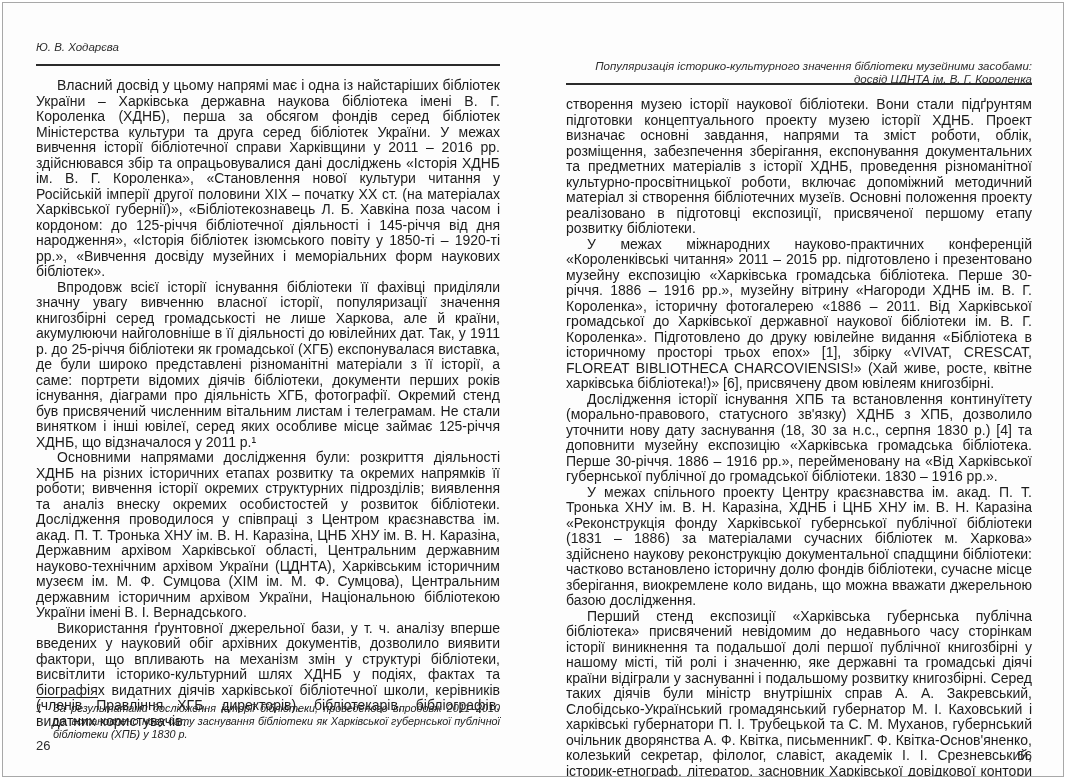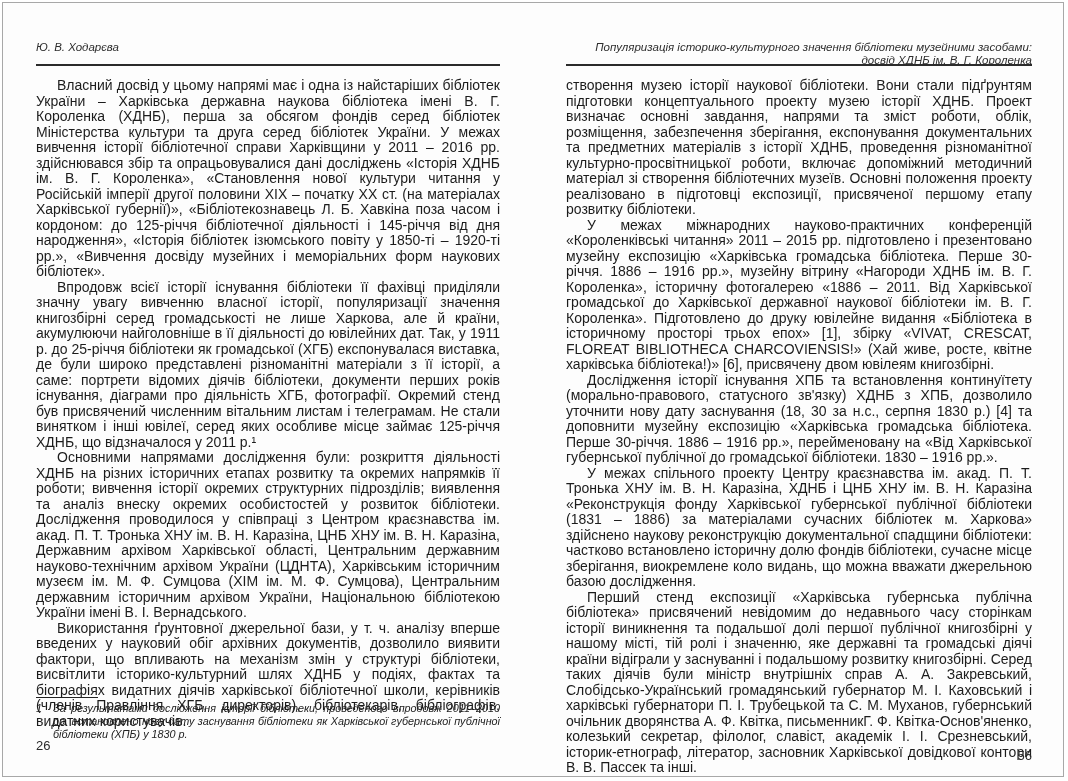--- a/index.html
+++ b/index.html
@@ -21,21 +21,21 @@
 
   .runhead {
     font-style: italic;
     font-size: 11.5px;
     line-height: 13px;
     color: #2e2e2e;
     height: 27px;
     padding-top: 4px;
     box-sizing: border-box;
   }
-  .runhead-right { text-align: right; }
+  .runhead-right { text-align: right; margin-top: 19px; }
   .head-rule { border: 0; border-top: 2px solid #2b2b2b; margin: 0; }
 
   .body { margin-top: 12px; }
   .body p {
     margin: 0;
     text-align: justify;
     text-indent: 21px;
     font-size: 14px;
     line-height: 15.5px;
   }
@@ -83,21 +83,21 @@
         <span class="fn-text">За результатами дослідження історії бібліотеки, проведеного впродовж 2011–2010 рр. встановлено нову дату заснування бібліотеки як Харківської губернської публічної бібліотеки (ХПБ) у 1830 р.</span>
       </div>
     </div>
 
     <div class="pagenum pagenum-left">26</div>
   </div>
 
   <div class="col col-right">
     <div class="runhead runhead-right">
       <div>Популяризація історико-культурного значення бібліотеки музейними засобами:</div>
-      <div>досвід ХДНБ ім. В. Г. Короленка</div>
+      <div>досвід ЦДНТА ім. В. Г. Короленка</div>
     </div>
     <hr class="head-rule">
     <div class="body">
         <p>створення музею історії наукової бібліотеки. Вони стали підґрунтям підготовки концептуального проекту музею історії ХДНБ. Проект визначає основні завдання, напрями та зміст роботи, облік, розміщення, забезпечення зберігання, експонування документальних та предметних матеріалів з історії ХДНБ, проведення різноманітної культурно-просвітницької роботи, включає допоміжний методичний матеріал зі створення бібліотечних музеїв. Основні положення проекту реалізовано в підготовці експозиції, присвяченої першому етапу розвитку бібліотеки.</p>
         <p>У межах міжнародних науково-практичних конференцій «Короленківські читання» 2011 – 2015 рр. підготовлено і презентовано музейну експозицію «Харківська громадська бібліотека. Перше 30-річчя. 1886 – 1916 рр.», музейну вітрину «Нагороди ХДНБ ім. В. Г. Короленка», історичну фотогалерею «1886 – 2011. Від Харківської громадської до Харківської державної наукової бібліотеки ім. В. Г. Короленка». Підготовлено до друку ювілейне видання «Бібліотека в історичному просторі трьох епох» [1], збірку «VIVAT, CRESCAT, FLOREAT BIBLIOTHECA CHARCOVIENSIS!» (Хай живе, росте, квітне харківська бібліотека!)» [6], присвячену двом ювілеям книгозбірні.</p>
         <p>Дослідження історії існування ХПБ та встановлення континуїтету (морально-правового, статусного зв'язку) ХДНБ з ХПБ, дозволило уточнити нову дату заснування (18, 30 за н.с., серпня 1830 р.) [4] та доповнити музейну експозицію «Харківська громадська бібліотека. Перше 30-річчя. 1886 – 1916 рр.», перейменовану на «Від Харківської губернської публічної до громадської бібліотеки. 1830 – 1916 рр.».</p>
         <p>У межах спільного проекту Центру краєзнавства ім. акад. П. Т. Тронька ХНУ ім. В. Н. Каразіна, ХДНБ і ЦНБ ХНУ ім. В. Н. Каразіна «Реконструкція фонду Харківської губернської публічної бібліотеки (1831 – 1886) за матеріалами сучасних бібліотек м. Харкова» здійснено наукову реконструкцію документальної спадщини бібліотеки: частково встановлено історичну долю фондів бібліотеки, сучасне місце зберігання, виокремлене коло видань, що можна вважати джерельною базою дослідження.</p>
         <p>Перший стенд експозиції «Харківська губернська публічна бібліотека» присвячений невідомим до недавнього часу сторінкам історії виникнення та подальшої долі першої публічної книгозбірні у нашому місті, тій ролі і значенню, яке державні та громадські діячі країни відіграли у заснуванні і подальшому розвитку книгозбірні. Серед таких діячів були міністр внутрішніх справ А. А. Закревський, Слобідсько-Український громадянський губернатор М. І. Каховський і харківські губернатори П. І. Трубецькой та С. М. Муханов, губернський очільник дворянства А. Ф. Квітка, письменникГ. Ф. Квітка-Основ'яненко, колезький секретар, філолог, славіст, академік І. І. Срезневський, історик-етнограф, літератор, засновник Харківської довідкової контори В. В. Пассек та інші.</p>
         <p>Однією з найважливіших складових стенду є висвітлення подальшої долі книгозбірні: передача її фонду до Харківської довідкової контори та</p>
       </div>

